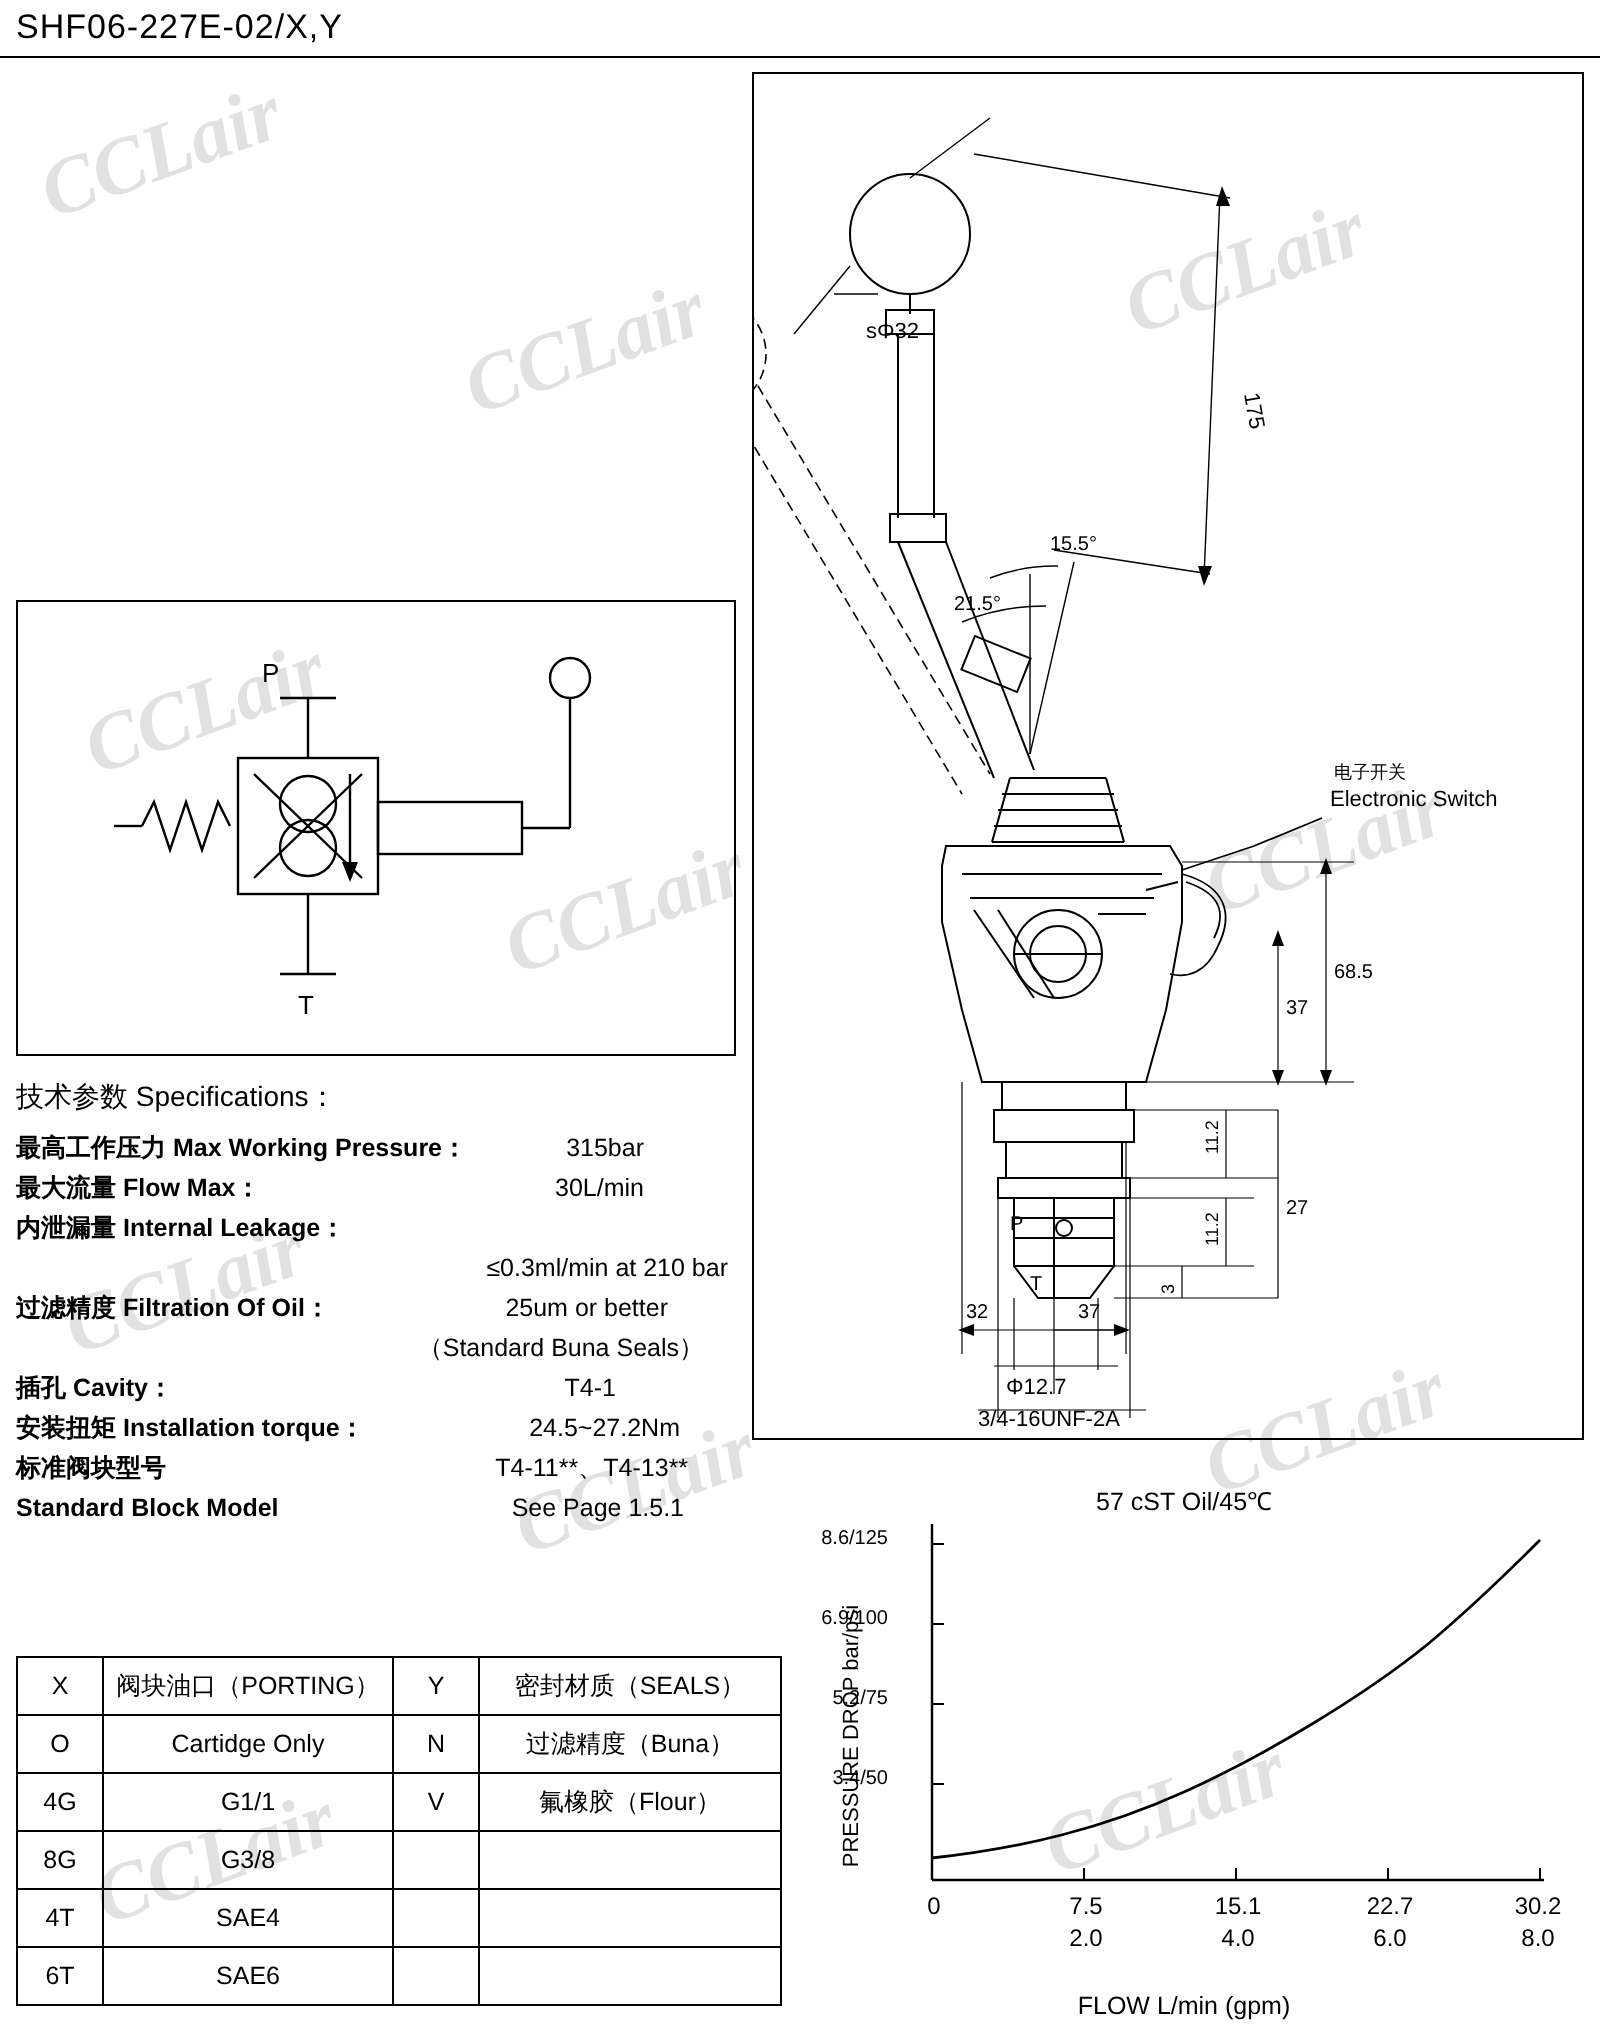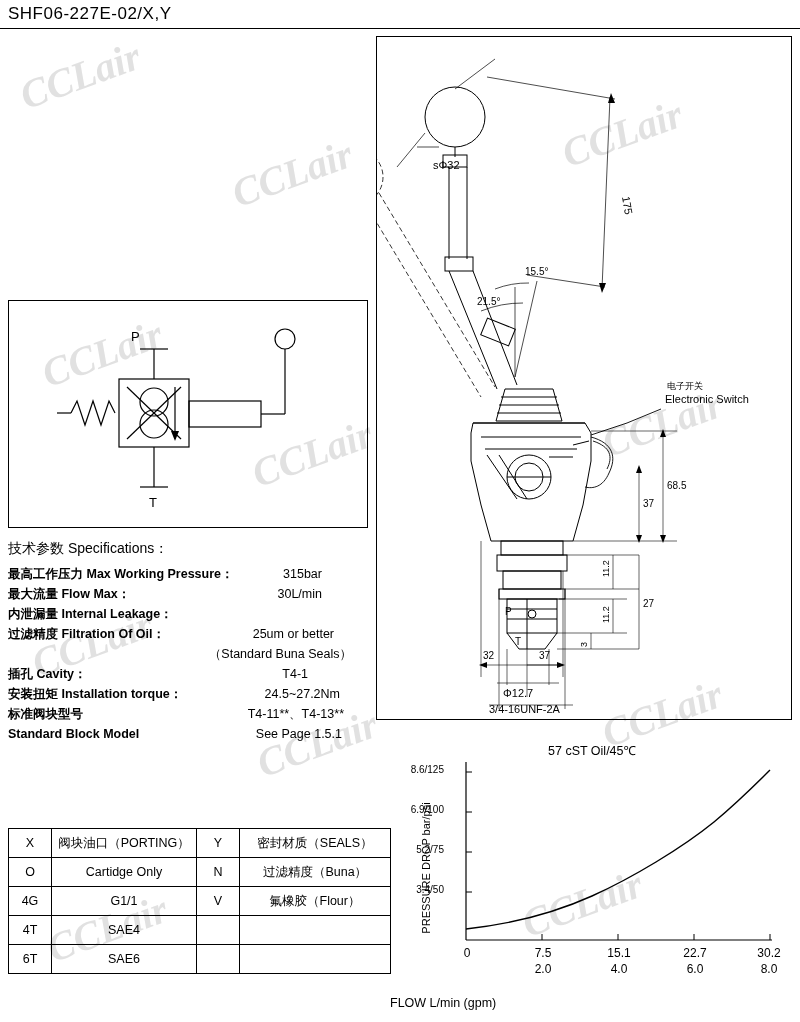--- a/index.html
+++ b/index.html
@@ -93,21 +93,21 @@
   .ylabel{
     position:absolute;
     left:-44px;top:120px;
     width:160px;
     font-size:11px;
     transform:rotate(-90deg);
     transform-origin:center;
     text-align:center;
   }
   .xlabel{
-    position:absolute;left:0;bottom:2px;width:404px;font-size:12.5px;
+    position:absolute;left:0;bottom:2px;width:404px;text-align:center;font-size:12.5px;
   }
   .ytick{position:absolute;font-size:10px;text-align:right;width:54px;}
   .xtick{position:absolute;font-size:12px;text-align:center;width:46px;}
 
   svg{display:block;}
   text{font-family:"Liberation Sans", sans-serif;}
 </style>
 </head>
 <body>
 
@@ -324,20 +324,24 @@
     </div>
     <div class="spec-row">
       <span class="lbl">最大流量 Flow Max：</span>
       <span class="val" style="right:48px">30L/min</span>
     </div>
     <div class="spec-row">
       <span class="lbl">内泄漏量 Internal Leakage：</span>
       <span class="val"></span>
     </div>
     <div class="spec-row">
+      <span class="lbl"></span>
+      <span class="val" style="right:6px">≤0.3ml/min at 210 bar</span>
+    </div>
+    <div class="spec-row">
       <span class="lbl">过滤精度 Filtration Of Oil：</span>
       <span class="val" style="right:36px">25um or better</span>
     </div>
     <div class="spec-row">
       <span class="lbl"></span>
       <span class="val" style="right:18px">（Standard Buna Seals）</span>
     </div>
     <div class="spec-row">
       <span class="lbl">插孔 Cavity：</span>
       <span class="val" style="right:62px">T4-1</span>
@@ -368,20 +372,26 @@
         <td class="c1">O</td>
         <td class="c2">Cartidge Only</td>
         <td class="c3">N</td>
         <td class="c4">过滤精度（Buna）</td>
       </tr>
       <tr>
         <td class="c1">4G</td>
         <td class="c2">G1/1</td>
         <td class="c3">V</td>
         <td class="c4">氟橡胶（Flour）</td>
+      </tr>
+      <tr>
+        <td class="c1">8G</td>
+        <td class="c2">G3/8</td>
+        <td class="c3"></td>
+        <td class="c4"></td>
       </tr>
       <tr>
         <td class="c1">4T</td>
         <td class="c2">SAE4</td>
         <td class="c3"></td>
         <td class="c4"></td>
       </tr>
       <tr>
         <td class="c1">6T</td>
         <td class="c2">SAE6</td>

